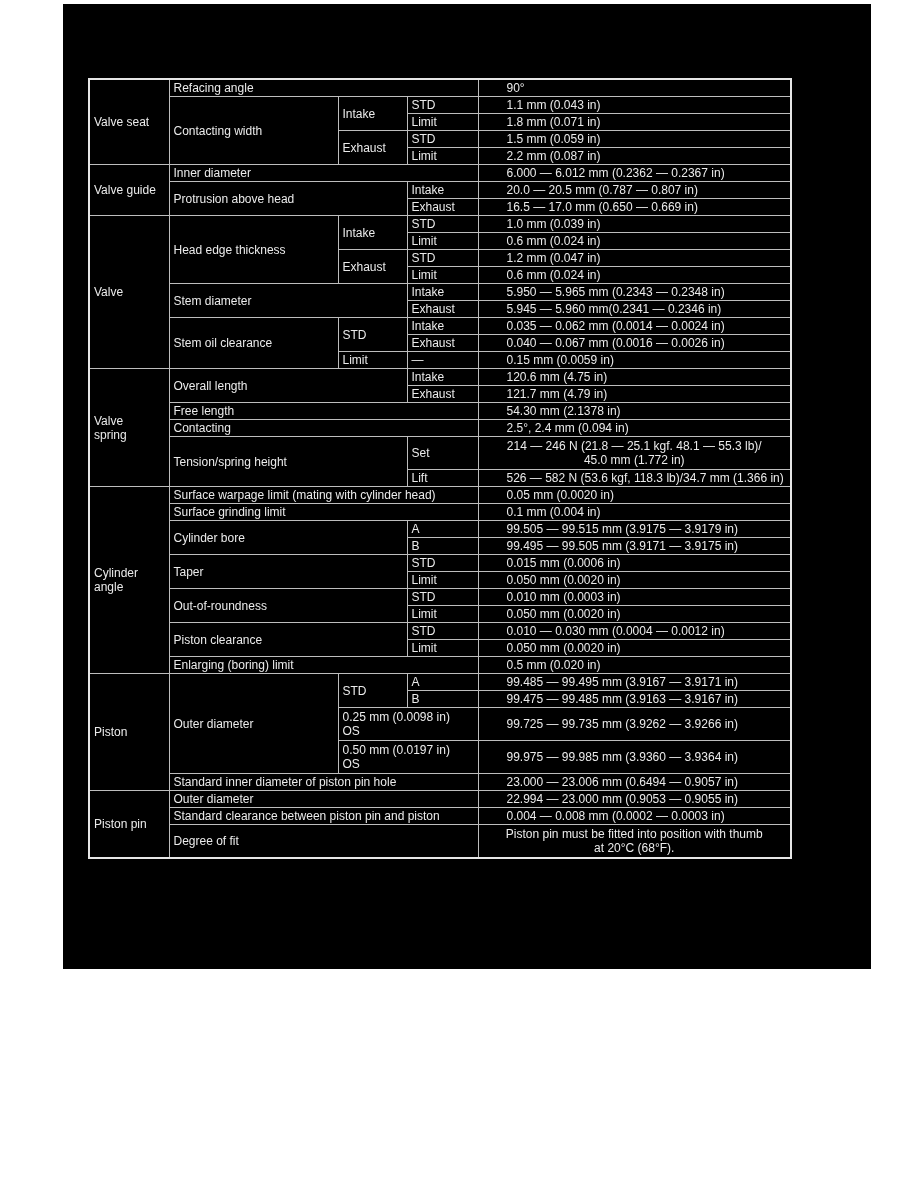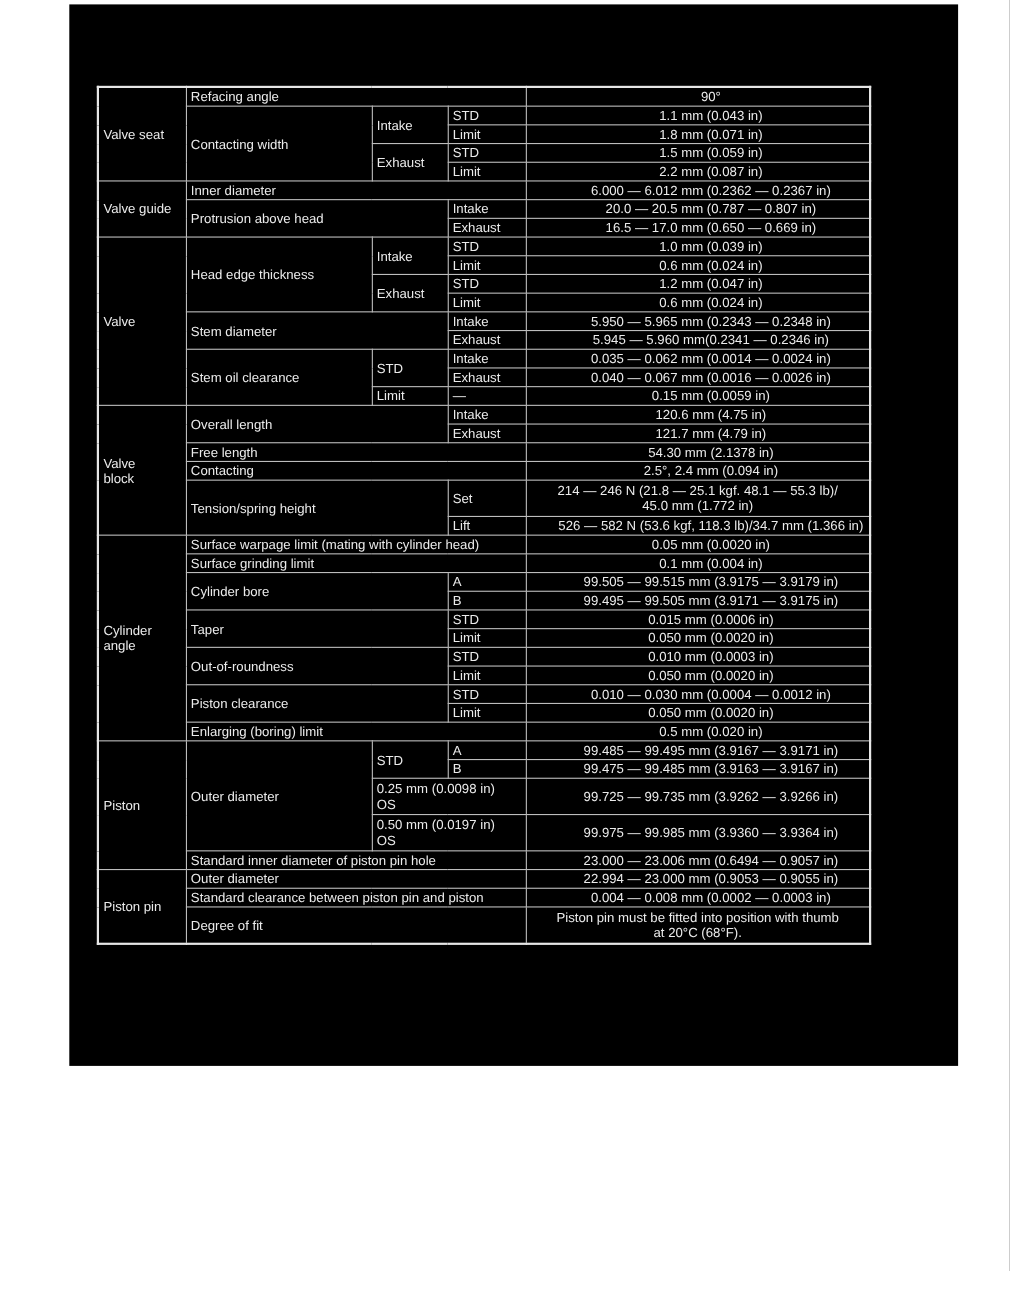--- a/index.html
+++ b/index.html
@@ -19,21 +19,21 @@
     border:2px solid #e6e6e6;
   }
   td{
     border:1px solid #bdbdbd;
     padding:0 4px;height:16px;
     overflow:hidden;white-space:nowrap;
     vertical-align:middle;
   }
   tr.tall td{height:32px;}
   td.cat{vertical-align:middle;}
-  td.val{text-align:center;padding-left:28px;}
+  td.val{text-align:left;padding-left:28px;}
   td.wrapc{white-space:normal;text-align:center;}
   .l2{display:block;}
 </style>
 </head>
 <body>
 
 <div class="scan-page">
   <table class="spec">
     <colgroup>
       <col style="width:80px">
@@ -125,21 +125,21 @@
     </tr>
     <tr>
       <td>Limit</td>
       <td>—</td>
       <td class="val">0.15 mm (0.0059 in)</td>
     </tr>
 
     <tr>
       <td class="cat" rowspan="6">
         <span class="l2">Valve</span>
-        <span class="l2">block</span>
+        <span class="l2">spring</span>
       </td>
       <td colspan="2" rowspan="2">Overall length</td>
       <td>Intake</td>
       <td class="val">120.6 mm (4.75 in)</td>
     </tr>
     <tr>
       <td>Exhaust</td>
       <td class="val">121.7 mm (4.79 in)</td>
     </tr>
     <tr>

